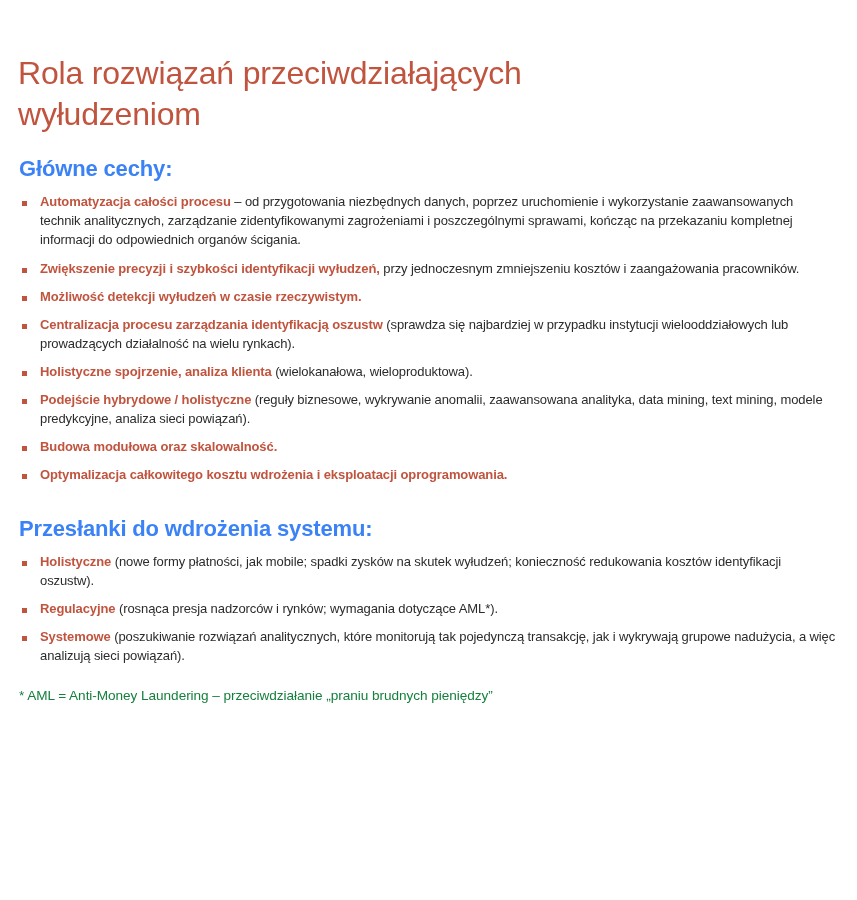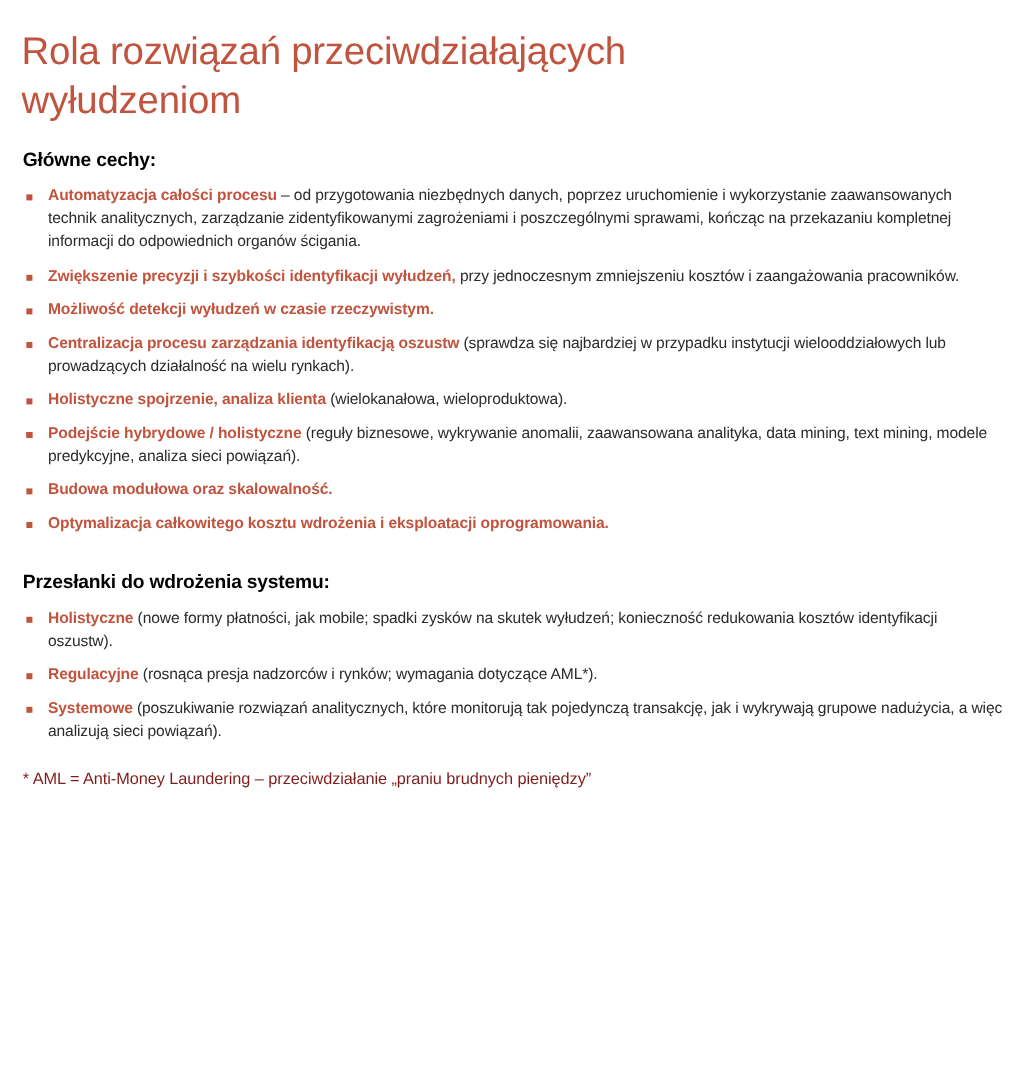--- a/index.html
+++ b/index.html
@@ -15,34 +15,35 @@
     color: #2b2b2b;
     -webkit-font-smoothing: antialiased;
   }
   .page {
     box-sizing: border-box;
     width: 857px;
     height: 772px;
     padding: 22px 20px 10px 18px;
     position: relative;
     overflow: hidden;
+    margin-top: 31px;
   }
   .page-title {
     color: #c0543e;
     font-size: 32px;
     line-height: 1.27;
     font-weight: 400;
     letter-spacing: -0.2px;
     margin: 0 0 22px 0;
     max-width: 660px;
   }
   .section-head {
-    font-size: 16px;
+    font-size: 22px;
     font-weight: bold;
-    color: #000000;
+    color: #3b82f6;
     letter-spacing: -0.15px;
     margin: 0 0 10px 1px;
   }
   .section-head.second {
     margin-top: 31px;
   }
   ul.bullets {
     list-style: none;
     margin: 0;
     padding: 0;
@@ -73,21 +74,21 @@
     color: #c0543e;
     font-weight: bold;
   }
   .rest {
     color: #2b2b2b;
   }
   .footnote {
     margin-top: 21px;
     font-size: 13.6px;
     line-height: 1.4;
-    color: #7f1d1d;
+    color: #15803d;
     letter-spacing: -0.05px;
     margin-left: 1px;
   }
   .features-list li { margin-bottom: 9px; }
   .reasons-list li { margin-bottom: 10px; }
 </style>
 </head>
 <body>
 
 <div class="page">

